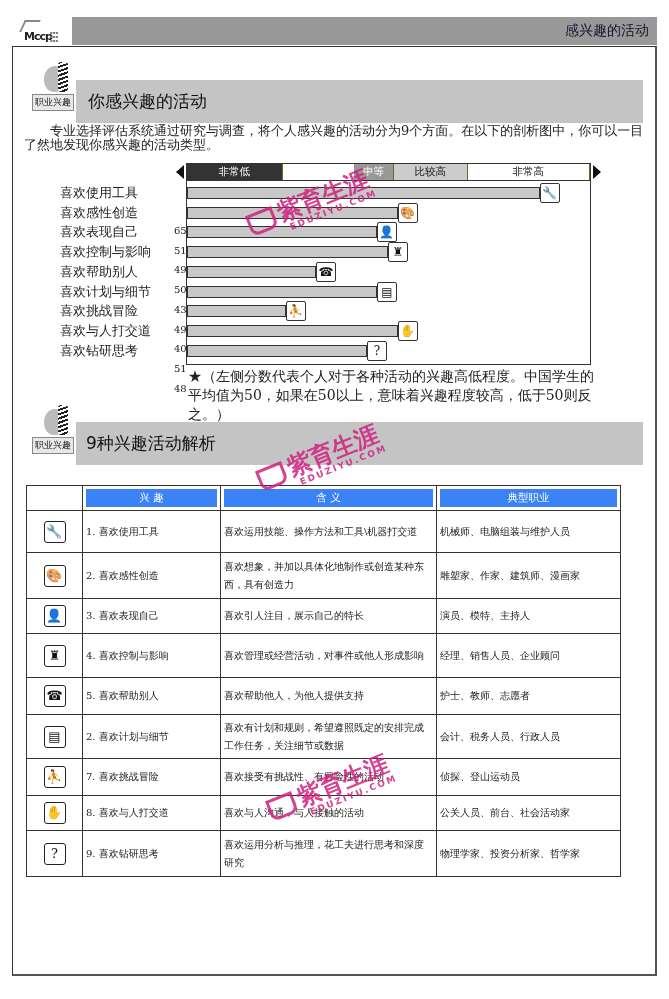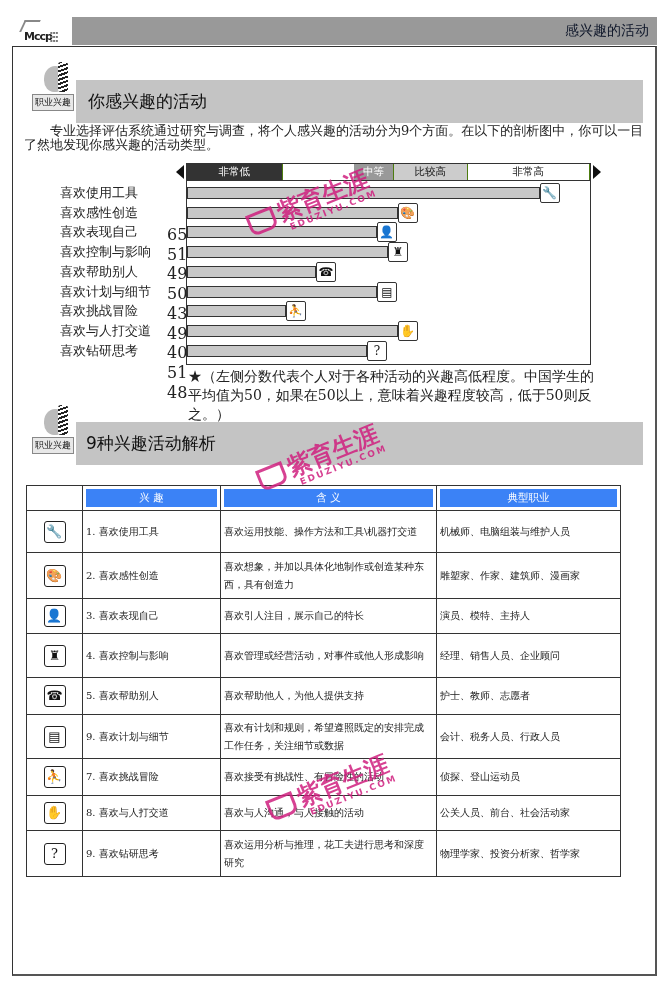--- a/index.html
+++ b/index.html
@@ -18,21 +18,21 @@
   .mascot .head { position: absolute; left: 12px; top: 4px; width: 22px; height: 26px; background: #bbb; border-radius: 50% 50% 45% 45%; }
   .mascot .stripes { position: absolute; left: 26px; top: 0; width: 10px; height: 30px; background: repeating-linear-gradient(160deg,#222 0 2px,#fff 2px 4px); border-radius: 3px; }
   .mascot .tag { position: absolute; left: 0; top: 32px; font: 9px "DejaVu Sans", sans-serif; background: #e8e8e8; border: 1px solid #888; padding: 1px 2px; color: #111; white-space: nowrap; }
   .intro { position: absolute; left: 24px; top: 124px; width: 622px; font-size: 13px; line-height: 14px; text-indent: 2em; }
   .scale { position: absolute; left: 186px; top: 163px; width: 405px; height: 18px; display: flex; border: 1px solid #333; }
   .scale div { display: flex; align-items: center; justify-content: center; font-size: 10.5px; border-right: 1px solid #4d7c0f; }
   .arrow-l { position: absolute; left: 176px; top: 165px; width: 0; height: 0; border-top: 7px solid transparent; border-bottom: 7px solid transparent; border-right: 8px solid #111; }
   .arrow-r { position: absolute; left: 593px; top: 165px; width: 0; height: 0; border-top: 7px solid transparent; border-bottom: 7px solid transparent; border-left: 8px solid #111; }
   .chart-box { position: absolute; left: 186px; top: 181px; width: 405px; height: 184px; border-left: 1px solid #333; border-right: 1px solid #333; border-bottom: 1px solid #333; }
   .row-label { position: absolute; left: 60px; font-size: 13px; }
-  .row-score { position: absolute; left: 167px; font-size: 16px; margin-top: 41px; }
+  .row-score { position: absolute; left: 174px; font-size: 10px; margin-top: 41px; }
   .bar { position: absolute; left: 187px; height: 12px; background: #c8c8c8; border: 1px solid #333; }
   .bar-icon { position: absolute; width: 20px; height: 20px; border: 1px solid #333; border-radius: 2px; background: #fff; display: flex; align-items: center; justify-content: center; font-size: 12px; color: #111; }
   .note { position: absolute; left: 188px; top: 367px; width: 410px; font-size: 14px; line-height: 19px; }
   table.main { position: absolute; left: 26px; top: 485px; width: 595px; border-collapse: collapse; font-size: 10px; }
   table.main td, table.main th { border: 1px solid #333; vertical-align: middle; }
   table.main th { padding: 3px 3px; font-weight: normal; }
   table.main th .hd { background: #3b82f6; color: #fff; height: 18px; display: flex; align-items: center; justify-content: center; font-size: 10.5px; }
   table.main td { padding: 2px 3px; line-height: 18px; }
   .ticon { width: 22px; height: 22px; border: 1.5px solid #222; border-radius: 3px; margin: 0 auto; display: flex; align-items: center; justify-content: center; font-size: 13px; color: #111; }
   .wm { position: absolute; color: #d0207f; font: bold 24px "DejaVu Sans", sans-serif; transform: rotate(-22deg); opacity: .85; white-space: nowrap; pointer-events: none; }
@@ -175,21 +175,21 @@
           <div class="ticon">☎</div>
         </td>
         <td>5. 喜欢帮助别人</td>
         <td>喜欢帮助他人，为他人提供支持</td>
         <td>护士、教师、志愿者</td>
       </tr>
       <tr style="height: 44px;">
         <td>
           <div class="ticon">▤</div>
         </td>
-        <td>9. 喜欢计划与细节</td>
+        <td>2. 喜欢计划与细节</td>
         <td>喜欢有计划和规则，希望遵照既定的安排完成工作任务，关注细节或数据</td>
         <td>会计、税务人员、行政人员</td>
       </tr>
       <tr style="height: 37px;">
         <td>
           <div class="ticon">⛹</div>
         </td>
         <td>7. 喜欢挑战冒险</td>
         <td>喜欢接受有挑战性、有冒险性的活动</td>
         <td>侦探、登山运动员</td>

